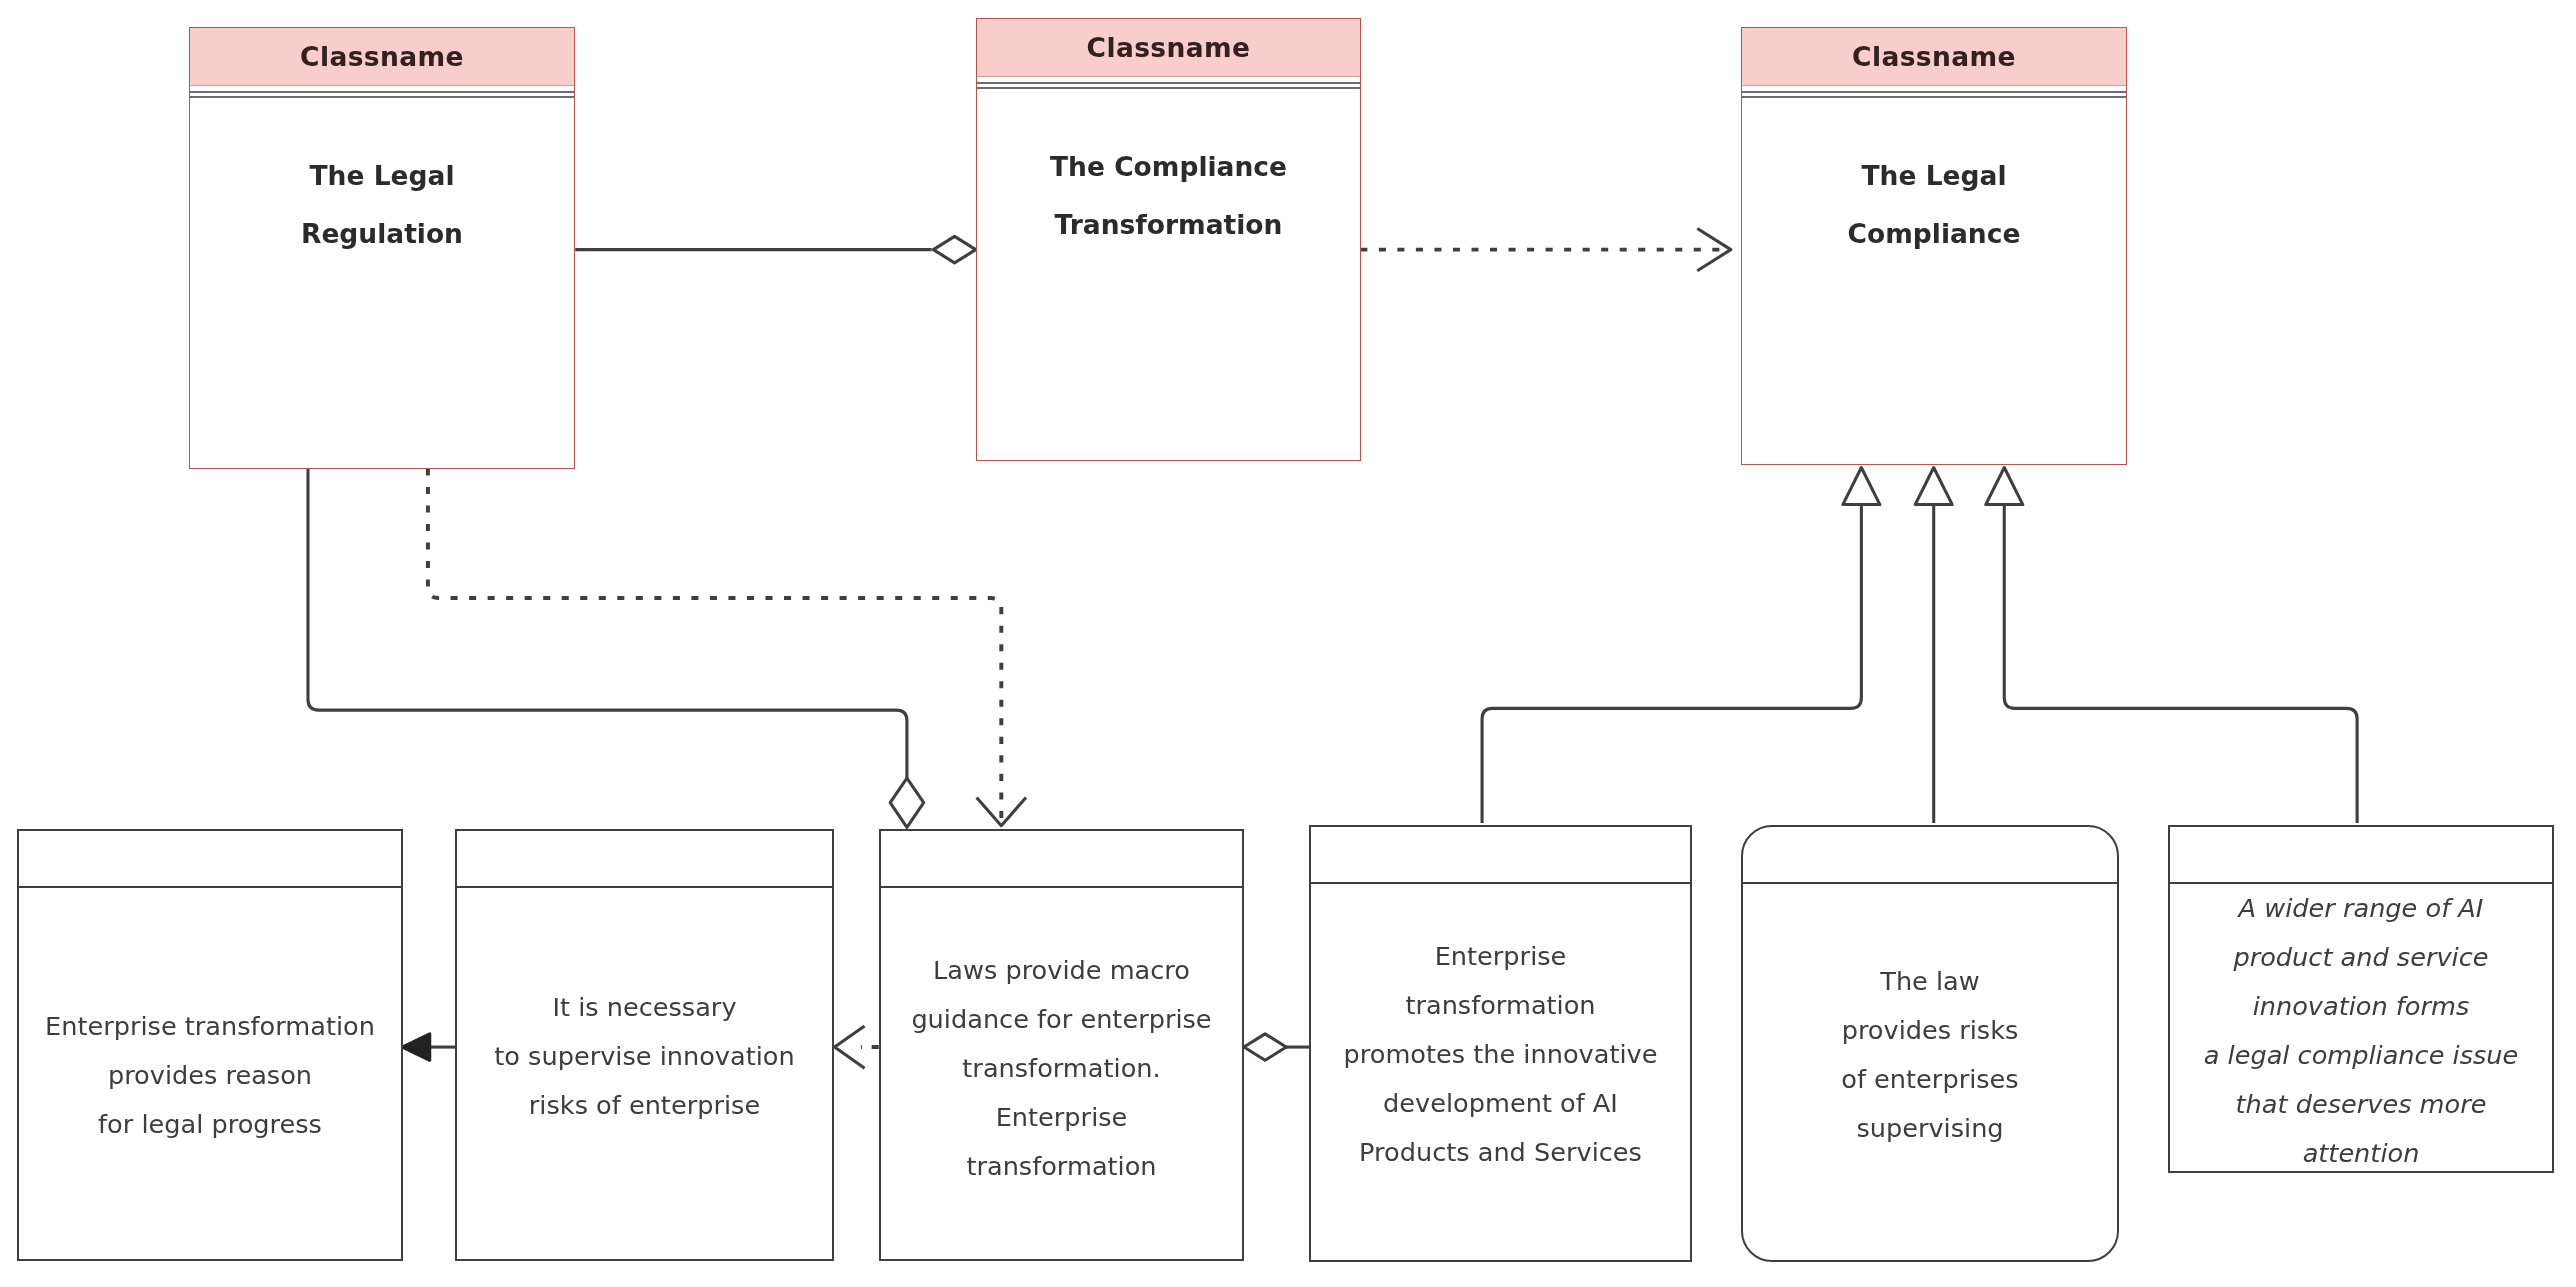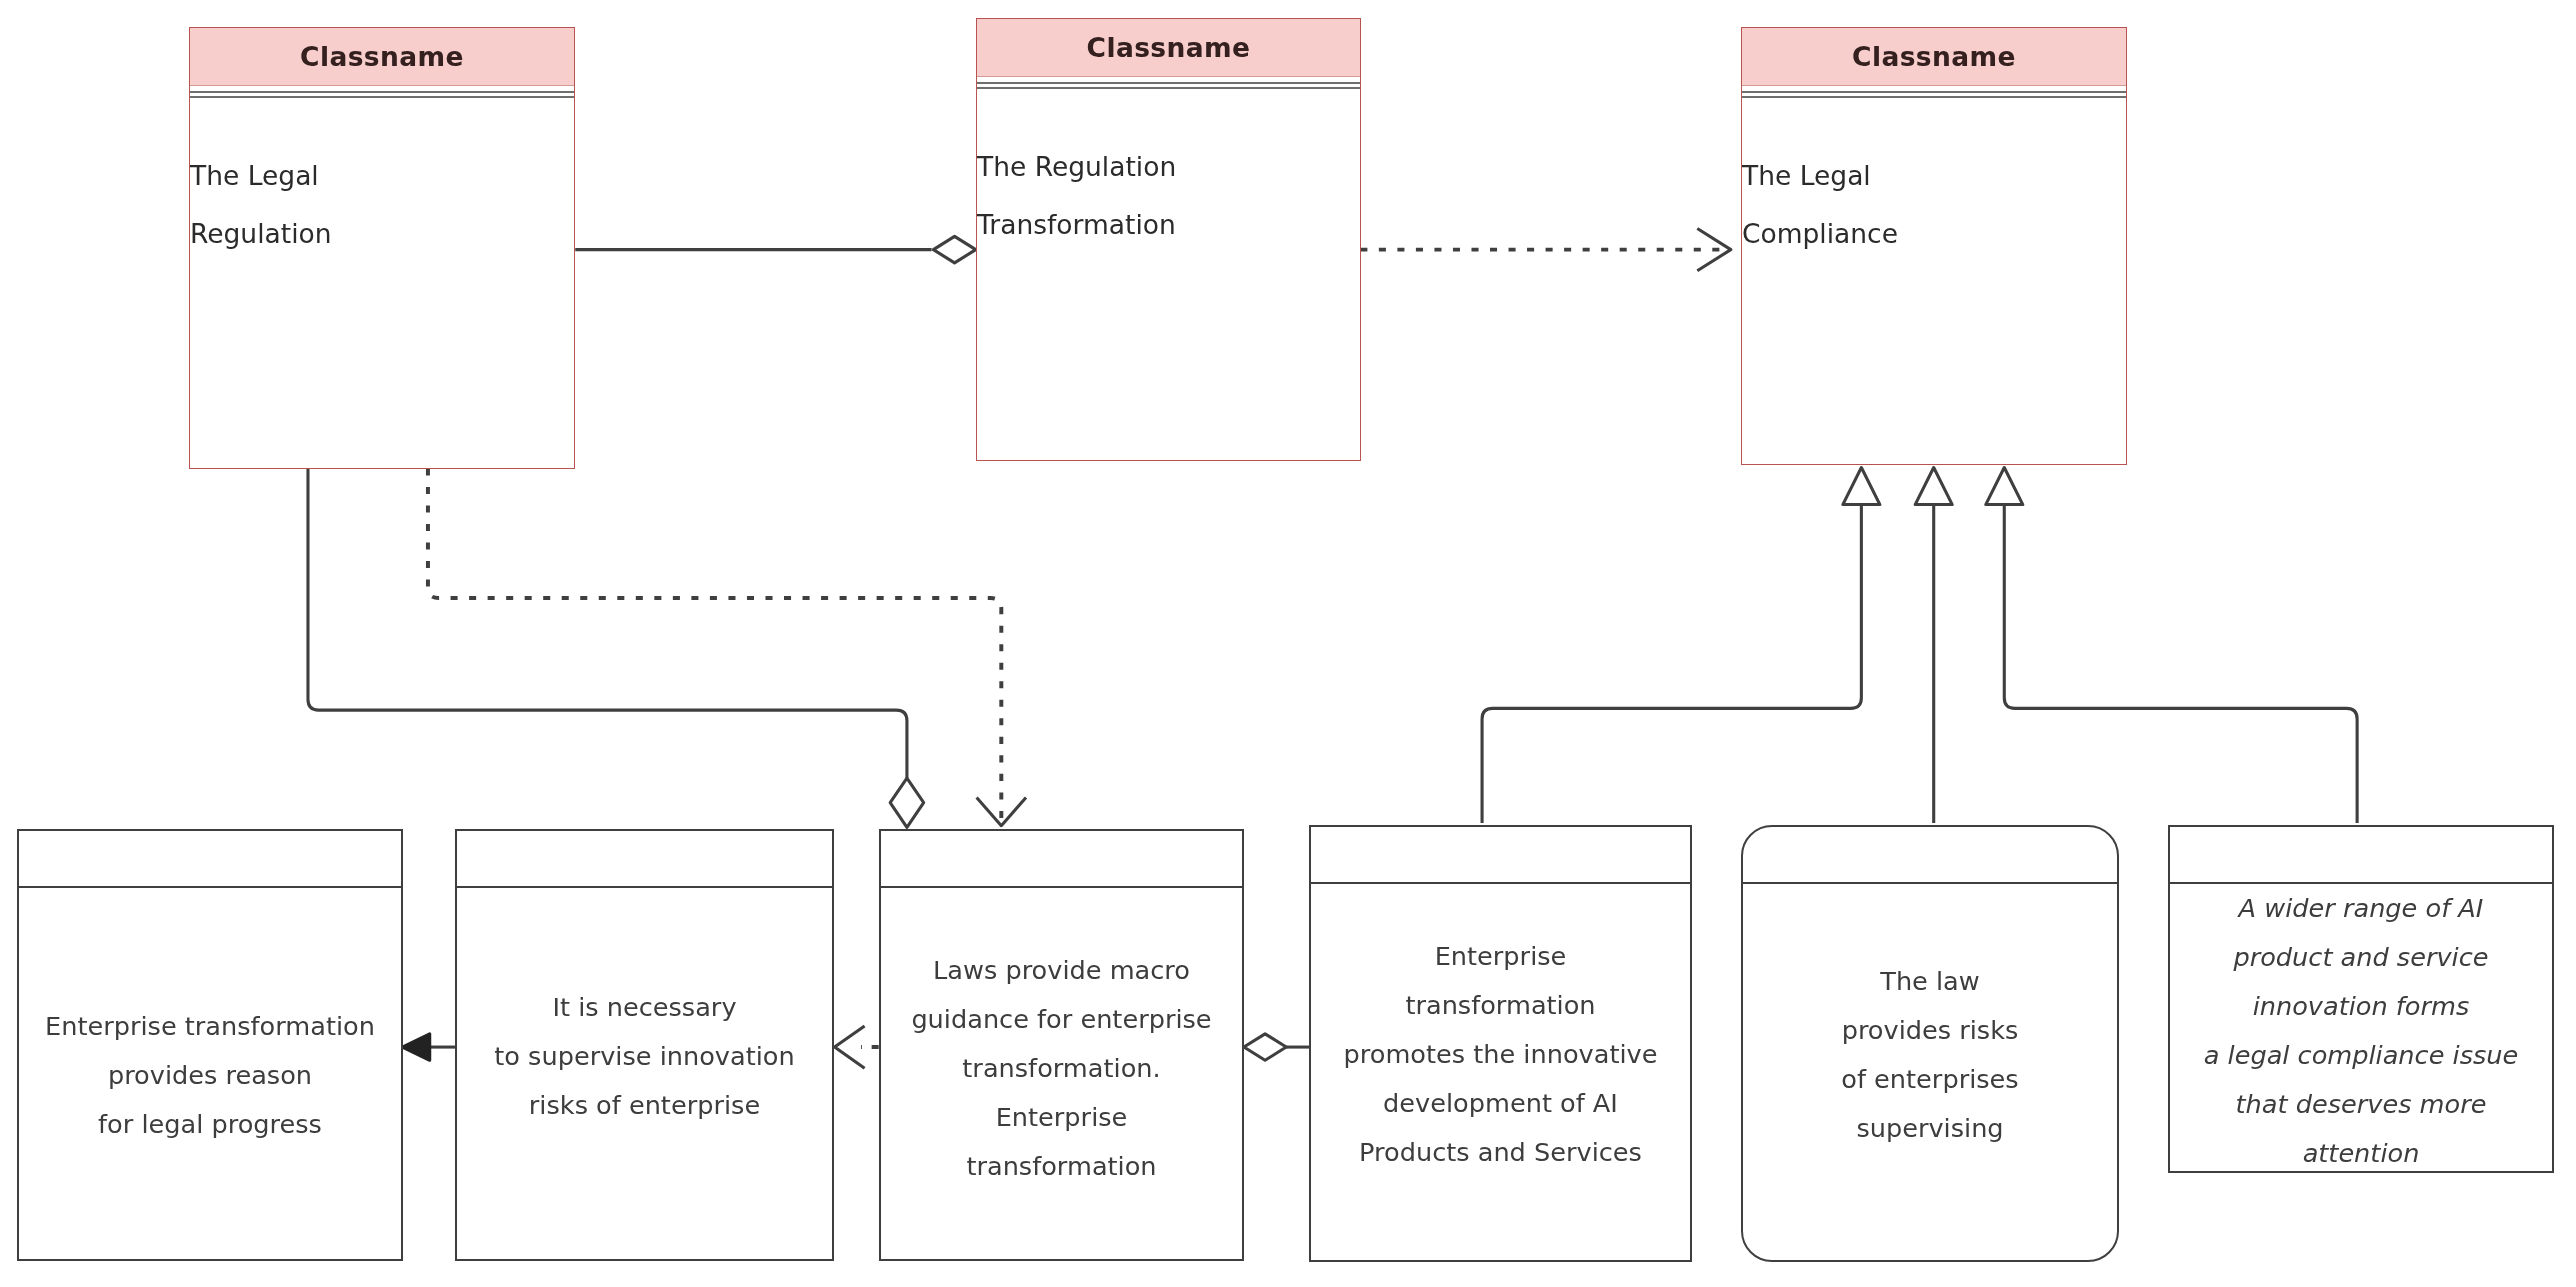--- a/index.html
+++ b/index.html
@@ -36,23 +36,23 @@
     text-align: right;
   }
   .cls-sep {
     height: 3.5px;
     margin-top: 5.3px;
     border-top: 2.6px solid #6e6e6e;
     border-bottom: 2.6px solid #6e6e6e;
     background: #ffffff;
   }
   .cls-body {
-    text-align: left;
+    text-align: center;
     font-size: 26.5px;
-    font-weight: normal;
+    font-weight: bold;
     line-height: 58px;
     color: #2b2b2b;
     padding-top: 49px;
     white-space: pre-line;
   }
   
   .note {
     position: absolute;
     box-sizing: border-box;
     border: 2.6px solid #3f3f3f;
@@ -153,21 +153,21 @@
     <div class="cls-sep"></div>
     <div class="cls-body">The Legal
 Regulation</div>
   </div>
 
   <div class="cls" style="left:976px; top:17.6px; width:385px; height:443px;">
     <div class="cls-header">
       <span>Classname</span>
     </div>
     <div class="cls-sep"></div>
-    <div class="cls-body">The Regulation
+    <div class="cls-body">The Compliance
 Transformation</div>
   </div>
 
   <div class="cls" style="left:1741px; top:26.5px; width:386px; height:438px;">
     <div class="cls-header">
       <span>Classname</span>
     </div>
     <div class="cls-sep"></div>
     <div class="cls-body">The Legal
 Compliance</div>

